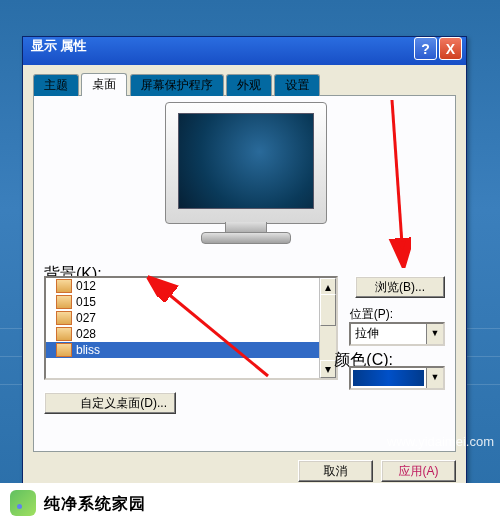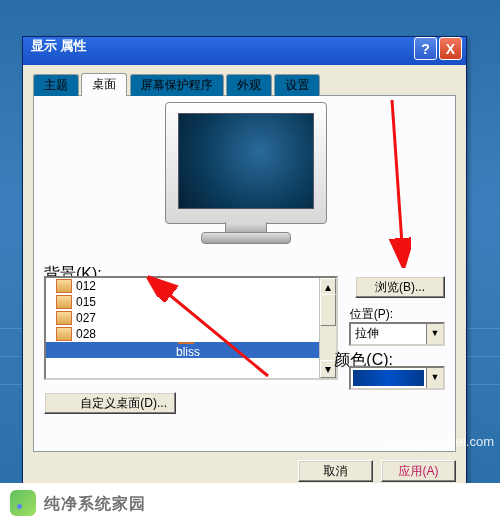--- a/index.html
+++ b/index.html
@@ -19,21 +19,21 @@
   .monitor{position:absolute;left:50%;top:6px;transform:translateX(-50%);width:168px;height:150px;}
   .mon-body{position:absolute;left:4px;top:0;width:160px;height:120px;background:linear-gradient(180deg,#fefefe,#d8d8d8);border:1px solid #888;border-radius:4px;}
   .mon-screen{position:absolute;left:12px;top:10px;right:12px;bottom:14px;background:radial-gradient(circle at 60% 40%,#2a6a9a 0%,#0a3a5a 60%,#062035 100%);border:1px solid #556;}
   .mon-stand{position:absolute;left:64px;top:120px;width:40px;height:10px;background:linear-gradient(180deg,#e0e0e0,#b0b0b0);border:1px solid #888;border-top:none;}
   .mon-base{position:absolute;left:40px;top:130px;width:88px;height:10px;background:linear-gradient(180deg,#e0e0e0,#a0a0a0);border:1px solid #888;border-radius:4px;}
   .bg-label{position:absolute;left:10px;top:168px;font-size:16px;}
   .listbox{position:absolute;left:10px;top:180px;width:290px;height:100px;border:2px inset #d4d0c8;background:#fff;overflow:hidden;}
   .listbox .inner{position:absolute;left:0;top:0;right:16px;bottom:0;overflow:hidden;}
   .li{height:16px;line-height:16px;padding-left:10px;white-space:nowrap;display:flex;align-items:center;}
   .li .ficon{width:14px;height:12px;margin-right:4px;display:inline-block;border:1px solid #d07030;background:linear-gradient(#f8d89a,#e0a850);}
-  .li.sel{background:#316ac5;color:#fff;flex-direction:column;}
+  .li.sel{background:#316ac5;color:#fff;}
   .scrollbar{position:absolute;right:0;top:0;width:16px;bottom:0;background:#ece9d8;border-left:1px solid #c0c0c0;}
   .sb-btn{height:16px;background:#ece9d8;border:1px solid #fff;border-right-color:#808080;border-bottom-color:#808080;display:flex;align-items:center;justify-content:center;}
   .sb-track{position:absolute;top:16px;bottom:16px;left:0;right:0;background:#ece9d8;}
   .sb-thumb{position:absolute;left:0;right:0;top:0;height:30px;background:#ece9d8;border:1px solid #fff;border-right-color:#808080;border-bottom-color:#808080;}
   .sb-btn.bot{position:absolute;bottom:0;left:0;right:0;}
   .btn{border:1px solid #404040;border-top-color:#fff;border-left-color:#fff;box-shadow:inset -1px -1px 0 #808080,inset 1px 1px 0 #d4d0c8;background:#ece9d8;font-size:12px;height:22px;line-height:20px;padding:0 8px;cursor:default;}
   .browse{position:absolute;right:10px;top:180px;width:90px;text-align:center;}
   .pos-label{position:absolute;right:62px;top:210px;font-size:12px;}
   .pos-select{position:absolute;right:10px;top:226px;}
   .select{display:flex;width:92px;height:20px;border:2px inset #d4d0c8;background:#fff;}
@@ -46,21 +46,21 @@
   .dlg-btns{display:flex;justify-content:flex-end;gap:8px;margin-top:8px;}
   .dlg-btns .btn{width:75px;text-align:center;}
   .dlg-btns .btn.disabled{color:#be185d;}
   
   .arrow-line{position:absolute;stroke:#f01010;stroke-width:2.5;fill:#f01010;}
   
   .wm{position:absolute;right:6px;bottom:74px;color:rgba(255,255,255,0.85);font-size:13px;font-family:Arial;}
   .logo-strip{position:absolute;left:0;right:0;bottom:0;height:40px;background:#fff;display:flex;align-items:center;padding:0 10px;box-sizing:border-box;}
   .logo-ico{width:26px;height:26px;border-radius:6px;background:linear-gradient(135deg,#60c060,#a0e060);margin-right:8px;position:relative;}
   .logo-ico:after{content:"";position:absolute;left:7px;top:14px;width:5px;height:5px;background:#6080f0;border-radius:50%;}
-  .logo-txt{font-size:16px;font-weight:bold;color:#737373;padding-top:2px;letter-spacing:1px;}
+  .logo-txt{font-size:16px;font-weight:bold;color:#000000;padding-top:2px;letter-spacing:1px;}
 </style>
 </head>
 <body>
 
 <div class="bg">
   <div class="bg-line" style="top:328px"></div>
   <div class="bg-line" style="top:356px"></div>
   <div class="bg-line" style="top:384px"></div>
 </div>
 

